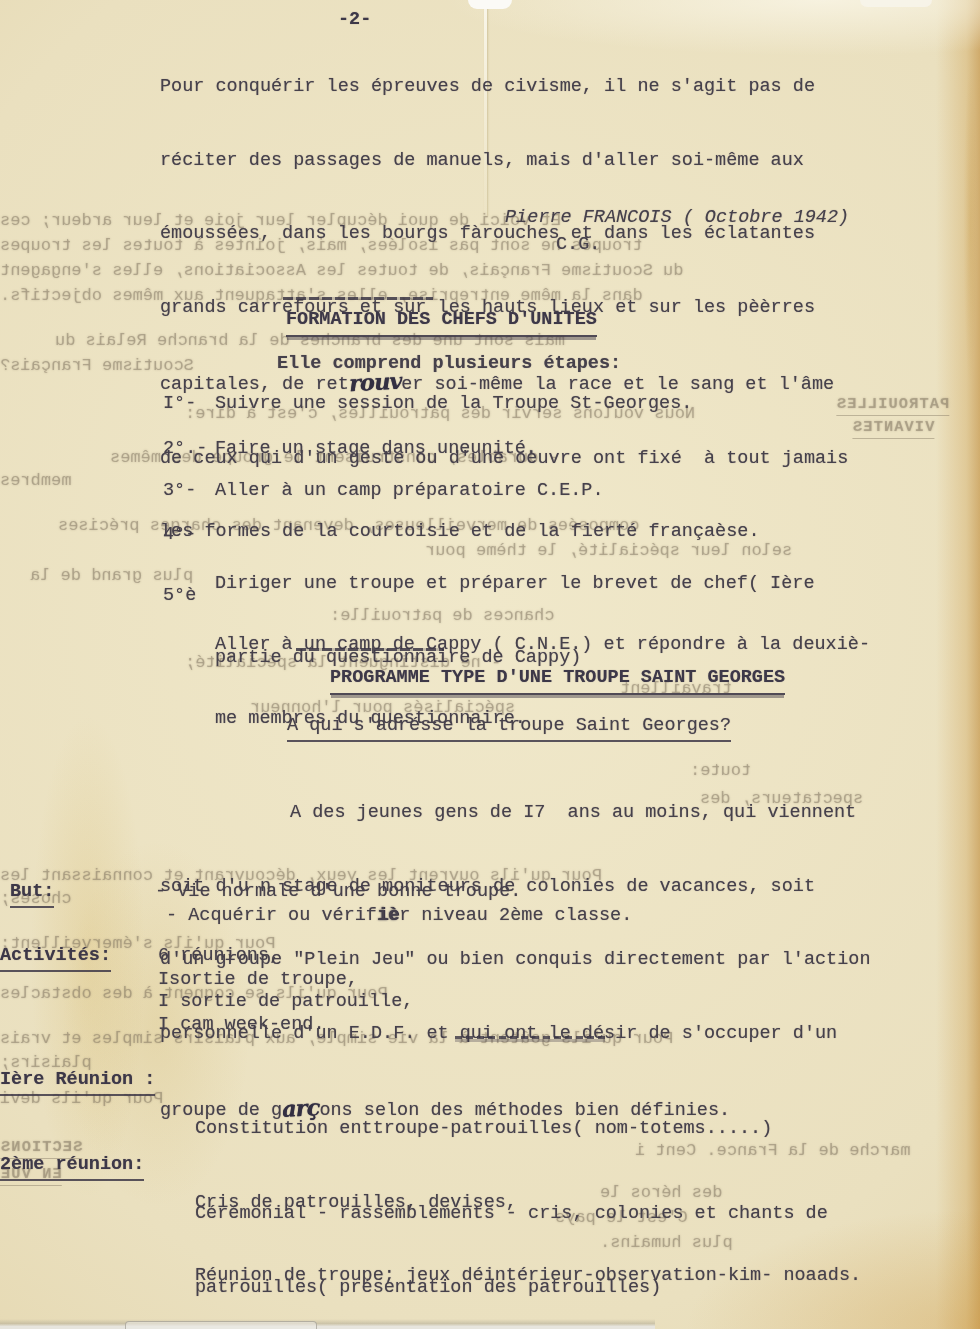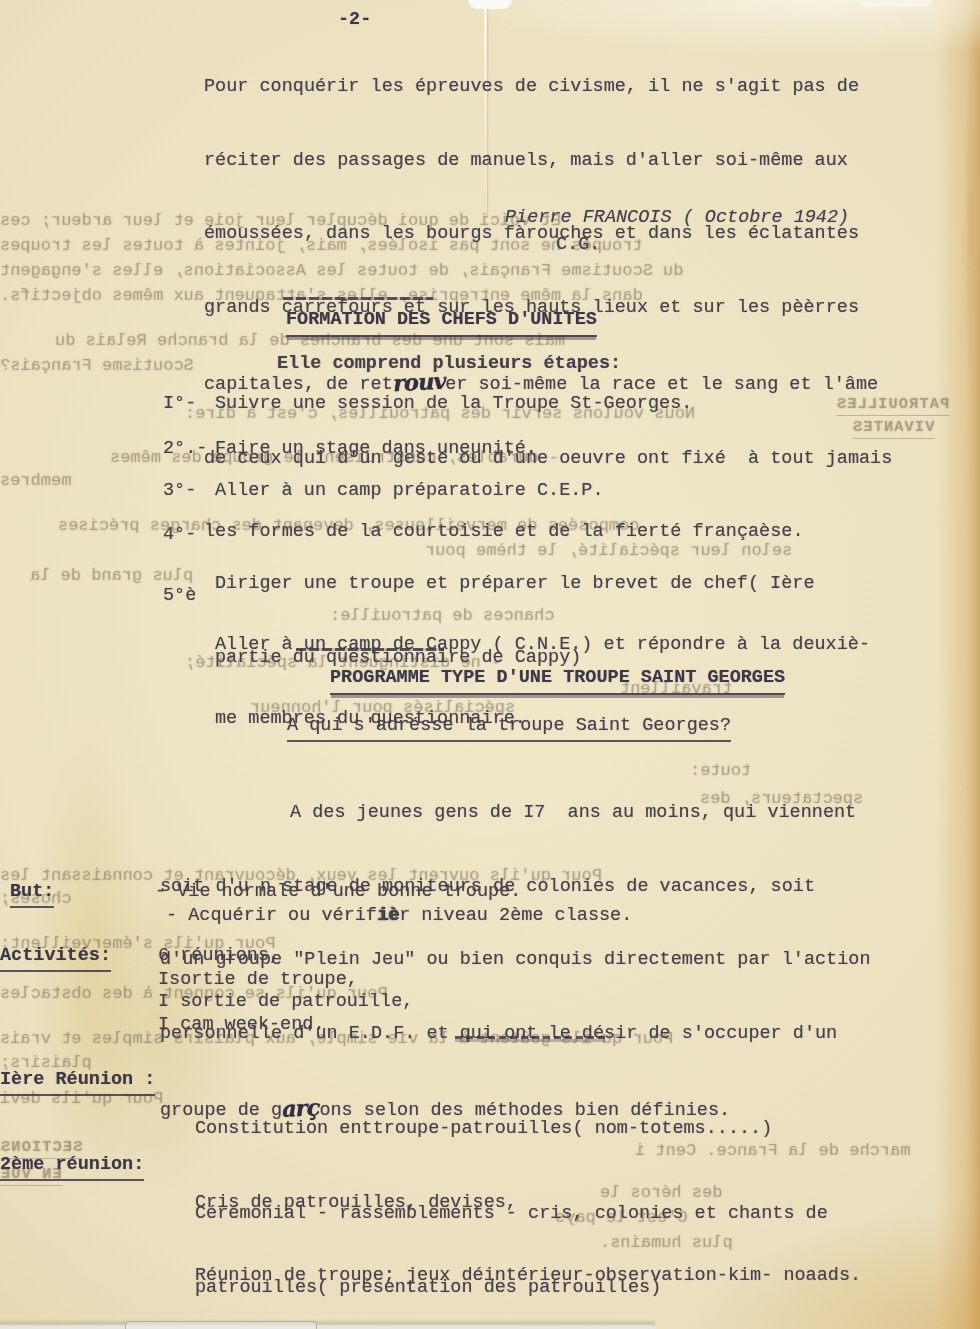--- a/index.html
+++ b/index.html
@@ -83,21 +83,21 @@
     </div>
 
   <div class="crease"></div>
   <div class="notch1"></div>
   <div class="notch2"></div>
   <div class="bottomstrip"></div>
   <div class="bottomshape"></div>
 
   <div class="t b" style="left:338px;top:8px;">-2-</div>
 
-  <div class="t" style="left:160px;top:26px;margin-left:44px;">
+  <div class="t" style="left:160px;top:26px;">
     <div>Pour conquérir les épreuves de civisme, il ne s'agit pas de</div>
     <div>réciter des passages de manuels, mais d'aller soi-même aux</div>
     <div>émoussées, dans les bourgs fàrouches et dans les éclatantes</div>
     <div>grands carrefours et sur les hauts lieux et sur les pèèrres</div>
     <div><span>capitales, de ret</span><span class="hand">rouv</span><span>er soi-même la race et le sang et l'âme</span></div>
     <div>de ceux qui d'un geste ou d'une oeuvre ont fixé  à tout jamais</div>
     <div>les formes de la courtoisie et de la fierté françaèse.</div>
   </div>
 
   <div class="t" style="left:505px;top:206px;font-style:italic;">Pierre FRANCOIS ( Octobre 1942)</div>

